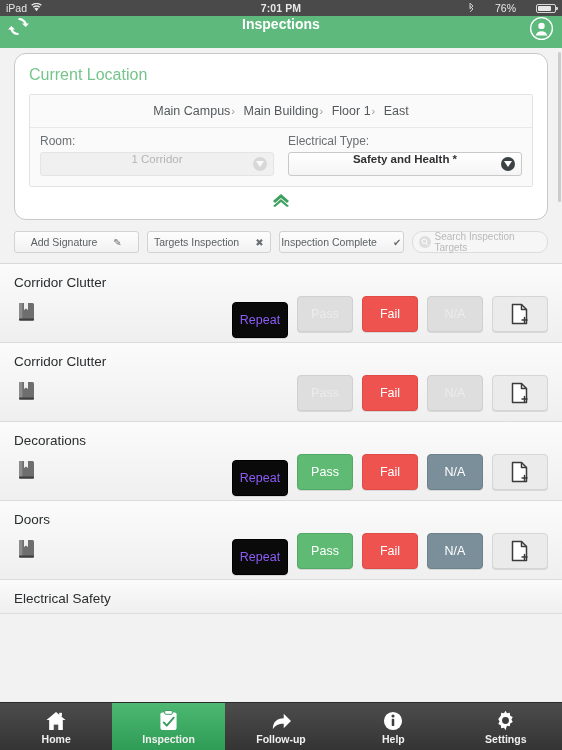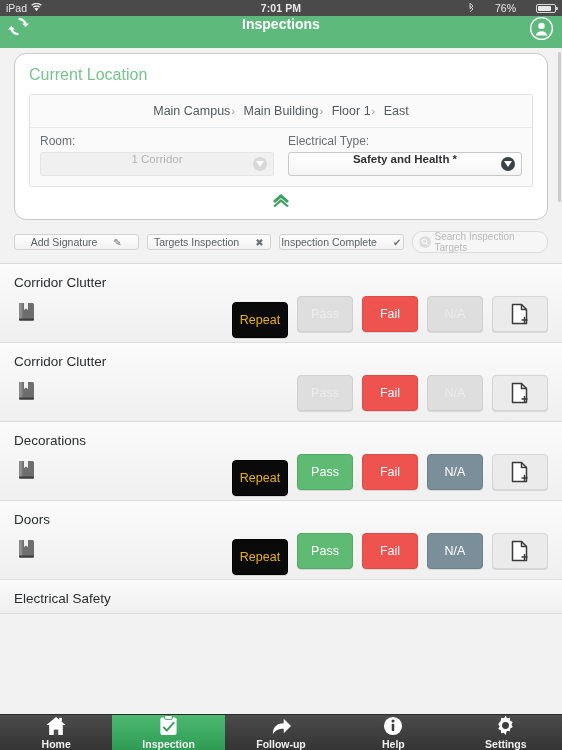--- a/index.html
+++ b/index.html
@@ -72,21 +72,21 @@
     display:flex; align-items:center; justify-content:center;
   }
   .caret.dim { background:#d8d8d8; color:#f4f4f4; }
   .caret.dark { background:#3d4245; color:#fff; }
   .caret svg { display:block; }
   .collapse { text-align:center; padding:6px 0 2px 0; cursor:pointer; }
 
   
   .toolbar { display:flex; gap:8px; padding:11px 14px 10px 14px; align-items:center; }
   .tbtn {
-    flex:1 1 0; min-width:0; height:16px; border:1px solid #d2d2d2; border-radius:3px;
+    flex:1 1 0; min-width:0; height:22px; border:1px solid #d2d2d2; border-radius:3px;
     background:linear-gradient(#fdfdfd,#f2f2f2); font-size:10.5px; color:#5a5f62;
     display:flex; align-items:center; justify-content:center; gap:16px; cursor:pointer;
     white-space:nowrap; overflow:hidden;
   }
   .tbtn .gl { font-size:10px; color:#6a6f72; }
   .searchbox {
     flex:1 1 0; min-width:0; height:22px; border:1px solid #dcdcdc; border-radius:10px;
     background:#f6f6f6; display:flex; align-items:center; gap:4px; padding:0 6px;
     font-size:10px; color:#b9b9b9; cursor:text;
   }
@@ -101,31 +101,31 @@
   .row { border-bottom:1px solid #dcdcdc; background:linear-gradient(#fbfbfb,#efefef); }
   .row-title { padding:11px 0 7px 14px; font-size:13.5px; color:#2a2d2f; }
   .row-body { display:flex; align-items:center; padding:0 14px 11px 18px; height:45px; }
   .book { flex:none; cursor:pointer; }
   .btn-group { margin-left:auto; display:flex; align-items:center; gap:9px; }
   .ibtn {
     width:56px; height:36px; border-radius:4px; font-size:12.5px;
     display:flex; align-items:center; justify-content:center; cursor:pointer;
     border:1px solid rgba(0,0,0,.10); box-shadow:0 1px 0 rgba(0,0,0,.10);
   }
-  .ibtn.repeat-on { background:#0a0a0a; color:#eab308; border-color:#000;margin-top:12px; }
+  .ibtn.repeat-on { background:#0a0a0a; color:#8b5cf6; border-color:#000;margin-top:12px; }
   .ibtn.pass-on   { background:#5fba74; color:#fff; border-color:#53a866; }
   .ibtn.fail-on   { background:#ef5350; color:#fff; border-color:#e04a47; }
   .ibtn.na-on     { background:#7a8f99; color:#fff; border-color:#6d818a; }
   .ibtn.off       { background:#dedede; color:#ececec; border-color:#d0d0d0; }
   .ibtn.ghost     { background:#ebebeb; color:#333; border-color:#d5d5d5; }
   .ibtn.spacer    { visibility:hidden; border:none; box-shadow:none; background:none; }
 
   
   .tabbar {
-    height:36px; flex:none; display:flex;
+    height:48px; flex:none; display:flex;
     background:linear-gradient(#4c4c4c,#343434);
     border-top:1px solid #2b2b2b;
   }
   .tab {
     flex:1; display:flex; flex-direction:column; align-items:center;
     justify-content:center; gap:2px; color:#f0f0f0; font-size:10.5px;
     font-weight:bold; cursor:pointer;
   }
   .tab.active { background:linear-gradient(#4cb872,#2f9c55); }
   .tab .ticon { height:22px; display:flex; align-items:flex-end; }

